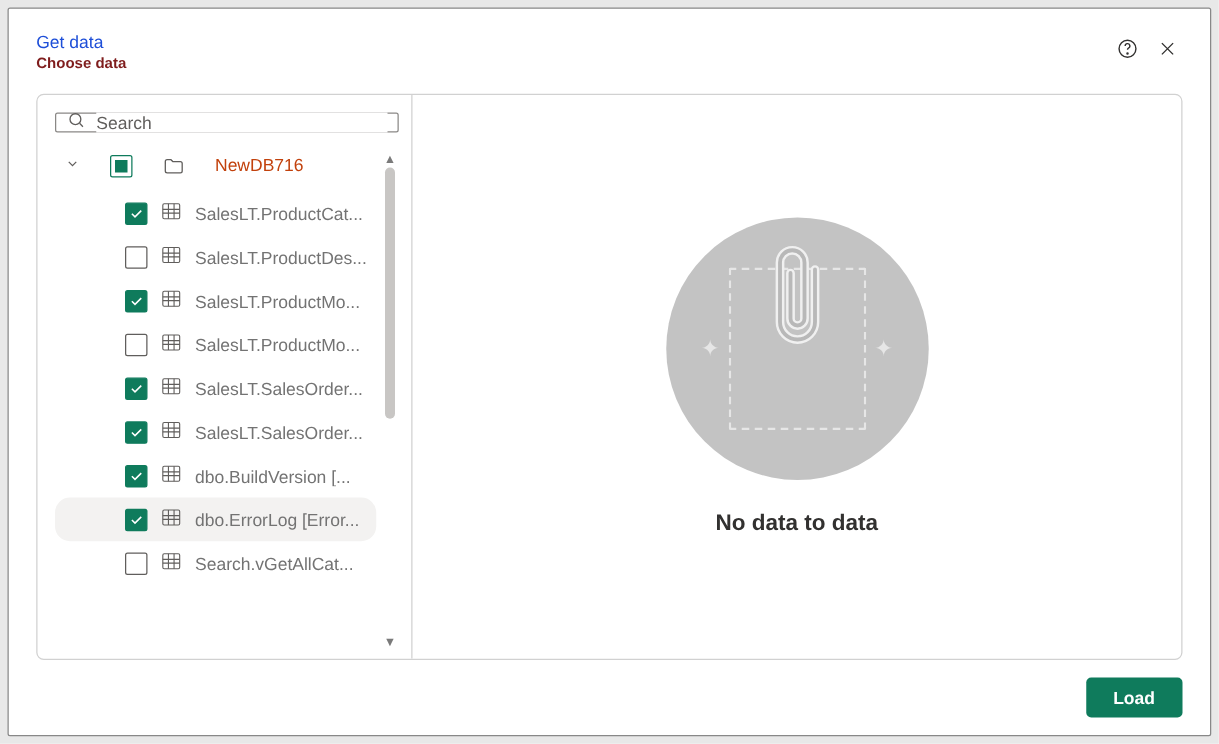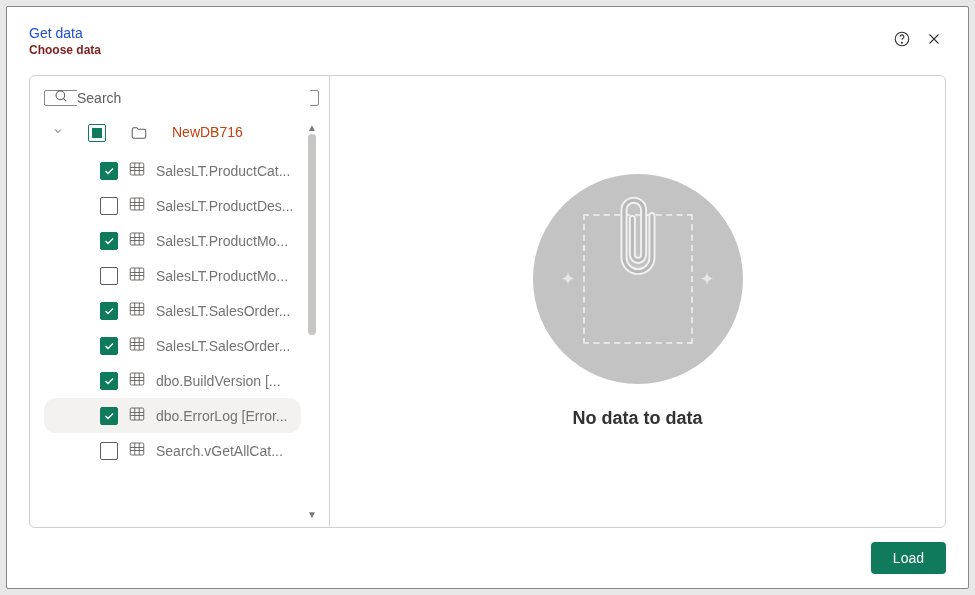--- a/index.html
+++ b/index.html
@@ -110,21 +110,21 @@
     position:absolute; top:22px; left:50%; transform:translateX(-50%);
   }
   .illus .clip svg { width:56px; height:84px; }
   .illus .spark { position:absolute; color:#e6e6e6; font-size:18px;}
   .illus .s1 { left:28px; top:94px;}
   .illus .s2 { right:28px; top:94px;}
   .nodata { font-size:18px; font-weight:600; color:#323130;}
   .footer { display:flex; justify-content:flex-end; margin-top:14px;}
   .load-btn {
     background:#0f7b5c; color:#fff; border:none; border-radius:4px;
-    padding: 8px 22px; font-size:14px; font-weight:400; cursor:pointer;
+    padding: 8px 22px; font-size:14px; font-weight:700; cursor:pointer;
   }
 </style>
 </head>
 <body>
 
 <div class="dialog">
   <div class="header">
     <div class="header-titles">
       <div class="subtitle">Get data</div>
       <div class="title">Choose data</div>

